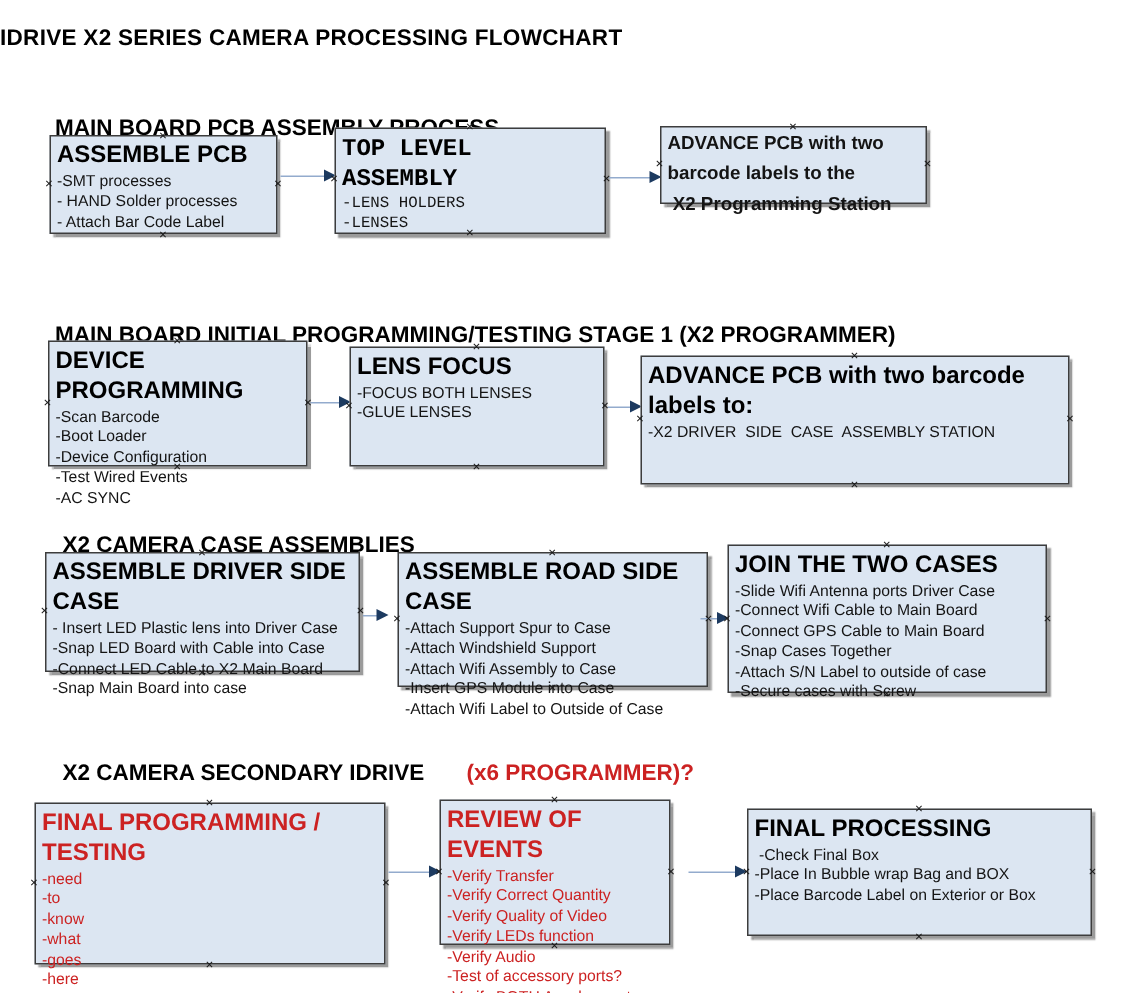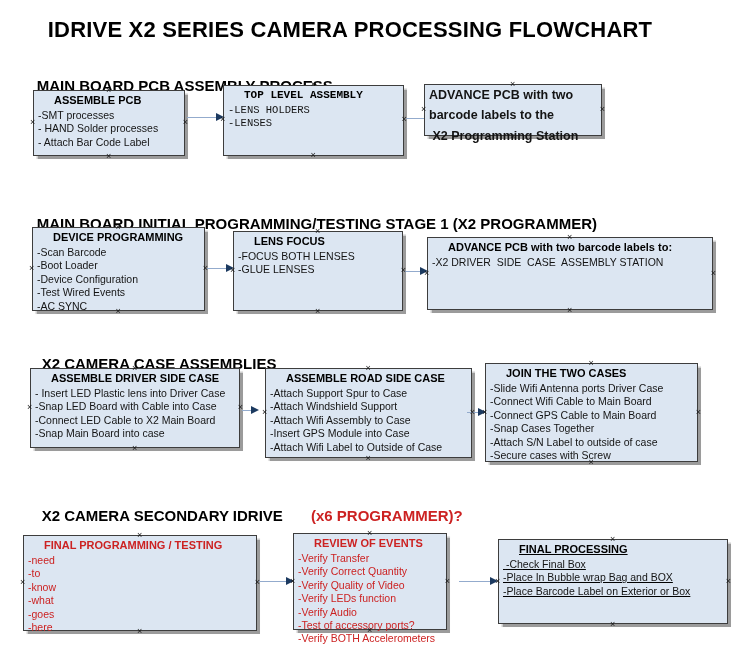--- a/index.html
+++ b/index.html
@@ -1,25 +1,25 @@
 <!DOCTYPE html>
 <html><head>
 <meta charset="utf-8">
 <style>
   html,body{margin:0;padding:0;background:#ffffff;}
   .canvas{position:relative;width:747px;height:662px;background:#ffffff;
           font-family:"Liberation Sans","DejaVu Sans",sans-serif;overflow:hidden;}
-  .page-title{position:absolute;left:0;top:17px;width:700px;margin:0;text-align:center;
-          font-size:22px;font-weight:bold;color:#000;letter-spacing:.2px;}
+  .page-title{position:absolute;left:0;top:17px;width:700px;margin:0;text-align:left;
+          font-size:15px;font-weight:bold;color:#000;letter-spacing:.2px;}
   .sec-heading{position:absolute;font-size:15px;font-weight:bold;color:#000;white-space:pre;}
   .sec-heading .suffix{margin-left:24px;}
   .red{color:#cc2222;}
   .box{position:absolute;background:#dce6f2;border:1.6px solid #3d3d3d;
        box-shadow:2.5px 2.5px 1px #9b9b9b;box-sizing:border-box;}
-  .box-title{font-size:11px;font-weight:bold;color:#000;padding:3px 3px 1px 20px;line-height:1.25;white-space:pre-wrap;}
+  .box-title{font-size:16px;font-weight:bold;color:#000;padding:3px 3px 1px 4px;line-height:1.25;white-space:pre-wrap;}
   .box-item{font-size:10.5px;color:#141414;padding:0 3px 0 4px;line-height:1.28;white-space:pre-wrap;}
   .red-box .box-title,.red-box .box-item{color:#cc2222;}
   .bold-items .box-item{font-weight:bold;font-size:12.5px;line-height:1.55;padding-top:1px;}
   .anchor{position:absolute;font-size:9px;line-height:1;color:#1a1a1a;z-index:3;}
   .anchor::before{content:"\00d7";}
   .a-t{top:-5px;left:50%;margin-left:-3px;}
   .a-b{bottom:-6px;left:50%;margin-left:-3px;}
   .a-l{left:-4px;top:50%;margin-top:-5px;}
   .a-r{right:-4px;top:50%;margin-top:-5px;}
   .connector{position:absolute;height:11px;}
@@ -62,21 +62,21 @@
     <div class="box-title">TOP LEVEL ASSEMBLY</div>
     <div class="box-item">-LENS HOLDERS</div>
     <div class="box-item">-LENSES</div>
   </div>
 
   <div class="connector" style="left:405px;top:113px;width:35px;">
     <span class="line"></span>
     <span class="head"></span>
   </div>
 
-  <div class="box bold-items" style="left:424px;top:84px;width:178px;height:52px;">
+  <div class="box bold-items" style="left:440px;top:84px;width:178px;height:52px;">
     <span class="anchor a-t"></span>
     <span class="anchor a-b"></span>
     <span class="anchor a-l"></span>
     <span class="anchor a-r"></span>
     <div class="box-item">ADVANCE PCB with two</div>
     <div class="box-item">barcode labels to the</div>
     <div class="box-item"> X2 Programming Station</div>
   </div>
 
   <div class="sec-heading" style="left:20px;top:198px;">
@@ -109,21 +109,21 @@
     <div class="box-title">LENS FOCUS</div>
     <div class="box-item">-FOCUS BOTH LENSES</div>
     <div class="box-item">-GLUE LENSES</div>
   </div>
 
   <div class="connector" style="left:404px;top:266px;width:23px;">
     <span class="line"></span>
     <span class="head"></span>
   </div>
 
-  <div class="box" style="left:427px;top:237px;width:286px;height:73px;">
+  <div class="box" style="left:427px;top:237px;width:286px;height:86px;">
     <span class="anchor a-t"></span>
     <span class="anchor a-b"></span>
     <span class="anchor a-l"></span>
     <span class="anchor a-r"></span>
     <div class="box-title">ADVANCE PCB with two barcode labels to:</div>
     <div class="box-item">-X2 DRIVER  SIDE  CASE  ASSEMBLY STATION</div>
   </div>
 
   <div class="sec-heading" style="left:25px;top:338px;">
     <span>X2 CAMERA CASE ASSEMBLIES</span>
@@ -175,21 +175,21 @@
     <div class="box-item">-Connect GPS Cable to Main Board</div>
     <div class="box-item">-Snap Cases Together</div>
     <div class="box-item">-Attach S/N Label to outside of case</div>
     <div class="box-item">-Secure cases with Screw</div>
   </div>
 
   <div class="sec-heading" style="left:25px;top:490px;">
     <span>X2 CAMERA SECONDARY IDRIVE </span><span class="red suffix">(x6 PROGRAMMER)?</span>
   </div>
 
-  <div class="box red-box" style="left:23px;top:535px;width:234px;height:96px;">
+  <div class="box red-box" style="left:23px;top:535px;width:234px;height:108px;">
     <span class="anchor a-t"></span>
     <span class="anchor a-b"></span>
     <span class="anchor a-l"></span>
     <span class="anchor a-r"></span>
     <div class="box-title">FINAL PROGRAMMING / TESTING</div>
     <div class="box-item">-need</div>
     <div class="box-item">-to</div>
     <div class="box-item">-know</div>
     <div class="box-item">-what</div>
     <div class="box-item">-goes</div>
@@ -214,21 +214,21 @@
     <div class="box-item">-Verify Audio</div>
     <div class="box-item">-Test of accessory ports?</div>
     <div class="box-item">-Verify BOTH Accelerometers</div>
   </div>
 
   <div class="connector" style="left:458px;top:576px;width:39px;">
     <span class="line"></span>
     <span class="head"></span>
   </div>
 
-  <div class="box" style="left:498px;top:539px;width:230px;height:85px;text-decoration:underline;">
+  <div class="box" style="left:498px;top:539px;width:230px;height:85px;">
     <span class="anchor a-t"></span>
     <span class="anchor a-b"></span>
     <span class="anchor a-l"></span>
     <span class="anchor a-r"></span>
     <div class="box-title">FINAL PROCESSING</div>
     <div class="box-item"> -Check Final Box</div>
     <div class="box-item">-Place In Bubble wrap Bag and BOX</div>
     <div class="box-item">-Place Barcode Label on Exterior or Box</div>
   </div>
 

